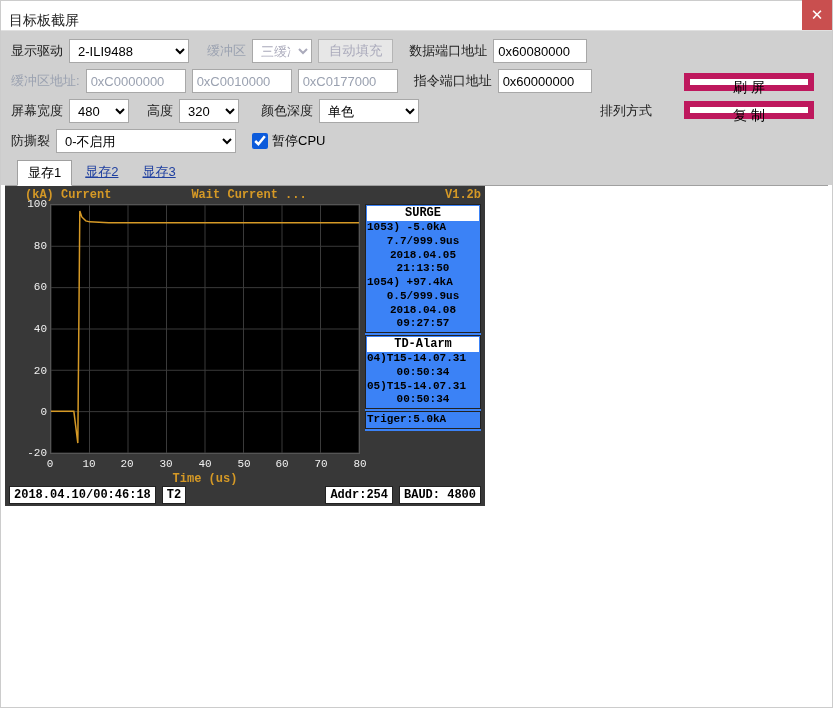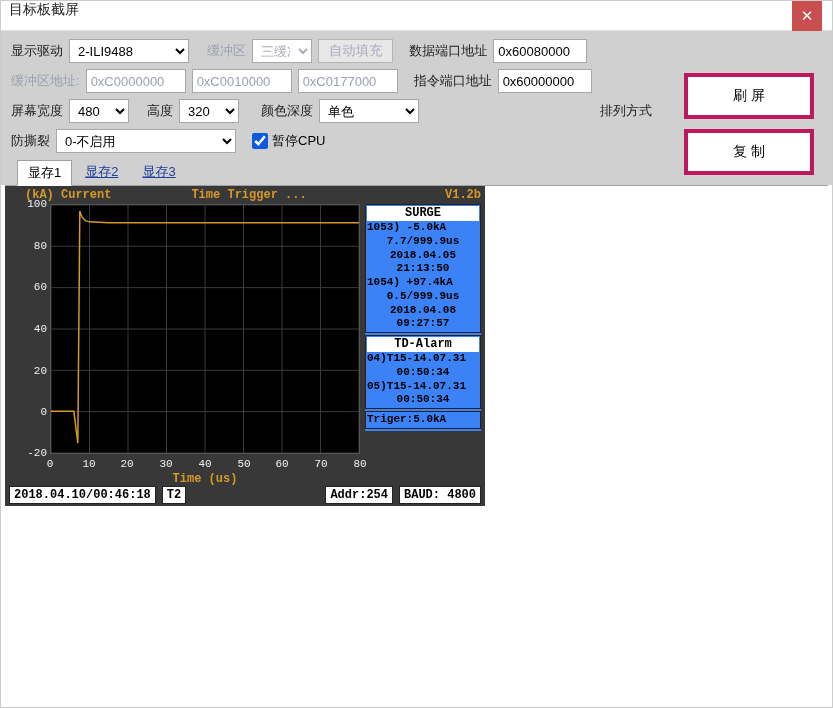--- a/index.html
+++ b/index.html
@@ -1,27 +1,27 @@
 <!DOCTYPE html>
 <html><head>
 <meta charset="utf-8">
 <style>
 * { box-sizing: border-box; margin: 0; padding: 0; }
 body { font-family: "Microsoft YaHei", Arial, sans-serif; font-size: 13px; background: #fff; width: 833px; height: 708px; overflow: hidden; }
 .window { width: 833px; height: 708px; border: 1px solid #ccc; display: flex; flex-direction: column; }
-.titlebar { height: 30px; background: #fff; display: flex; align-items: flex-start; padding: 0 10px 0 8px; border-bottom: 1px solid #e0e0e0; }
+.titlebar { height: 30px; background: #fff; display: flex; align-items: flex-end; padding: 0 0 0 8px; border-bottom: 1px solid #e0e0e0; }
 .titlebar .title { flex: 1; font-size: 14px; color: #222; }
 .close-btn { width: 30px; height: 30px; background: #c94f4f; color: #fff; display: flex; align-items: center; justify-content: center; font-size: 15px; cursor: pointer; }
 .toolbar { background: #d0d0d0; padding: 8px 10px 0 10px; }
 .row { display: flex; align-items: center; gap: 6px; margin-bottom: 6px; }
 .lbl { color: #222; font-size: 13px; white-space: nowrap; }
 .lbl-dim { color: #9aa1b0; }
 select, input[type=text] { border: 1px solid #a8a8a8; background: #fff; font-size: 13px; padding: 2px 4px; height: 24px; }
 .btn-auto { background: #e7e7e7; border: 1px solid #b5b5b5; color: #aab; padding: 2px 10px; height: 24px; }
-.bigbtn { width: 130px; height: 46px; background: #fff; border: 4px solid #be185d; font-size: 14px; cursor: pointer; }
+.bigbtn { width: 130px; height: 18px; background: #fff; border: 6px solid #be185d; font-size: 14px; cursor: pointer; }
 .right-col { position: absolute; right: 18px; top: 42px; display: flex; flex-direction: column; gap: 10px; }
 .chk { display: flex; align-items: center; gap: 4px; }
 .chk input { accent-color: #0c5bdb; width: 16px; height: 16px; }
 .tabs { display: flex; gap: 2px; padding-left: 6px; margin-top: 4px; }
 .tab { padding: 3px 10px; background: #d0d0d0; font-size: 13px; cursor: pointer; border: 1px solid transparent; }
 .tab.active { background: #fff; border: 1px solid #a0a0a0; border-bottom: 1px solid #fff; position: relative; top: 1px; }
 .tab:not(.active) { text-decoration: underline; color: #2040a0; }
 .content { flex: 1; background: #fff; border-top: 1px solid #a0a0a0; margin: 0 4px 4px 4px; padding: 0; }
 .screen { width: 480px; height: 320px; background: #383838; margin: 0; position: relative; font-family: 'Courier New', monospace; }
 .scr-top { position: absolute; top: 2px; left: 20px; right: 4px; color: #d59926; font-weight: bold; font-size: 12px; display: flex; }
@@ -104,21 +104,21 @@
       <div class="tab active">显存1</div>
       <div class="tab">显存2</div>
       <div class="tab">显存3</div>
     </div>
   </div>
 
   <div class="content">
     <div class="screen">
       <div class="scr-top">
         <span class="kA">(kA)  Current</span>
-        <span class="wait">Time  Trigger  ...</span>
+        <span class="wait">Wait  Current  ...</span>
         <span class="ver">V1.2b</span>
       </div>
 
       <div class="plot-area">
         <svg class="curve" viewBox="0 0 310 250" preserveAspectRatio="none">
           <g stroke="#3a3a3a" stroke-width="1">
             <line x1="0" y1="0" x2="310" y2="0"></line>
               <line x1="0" y1="41.6" x2="310" y2="41.6"></line>
               <line x1="0" y1="83.3" x2="310" y2="83.3"></line>
               <line x1="0" y1="125" x2="310" y2="125"></line>

